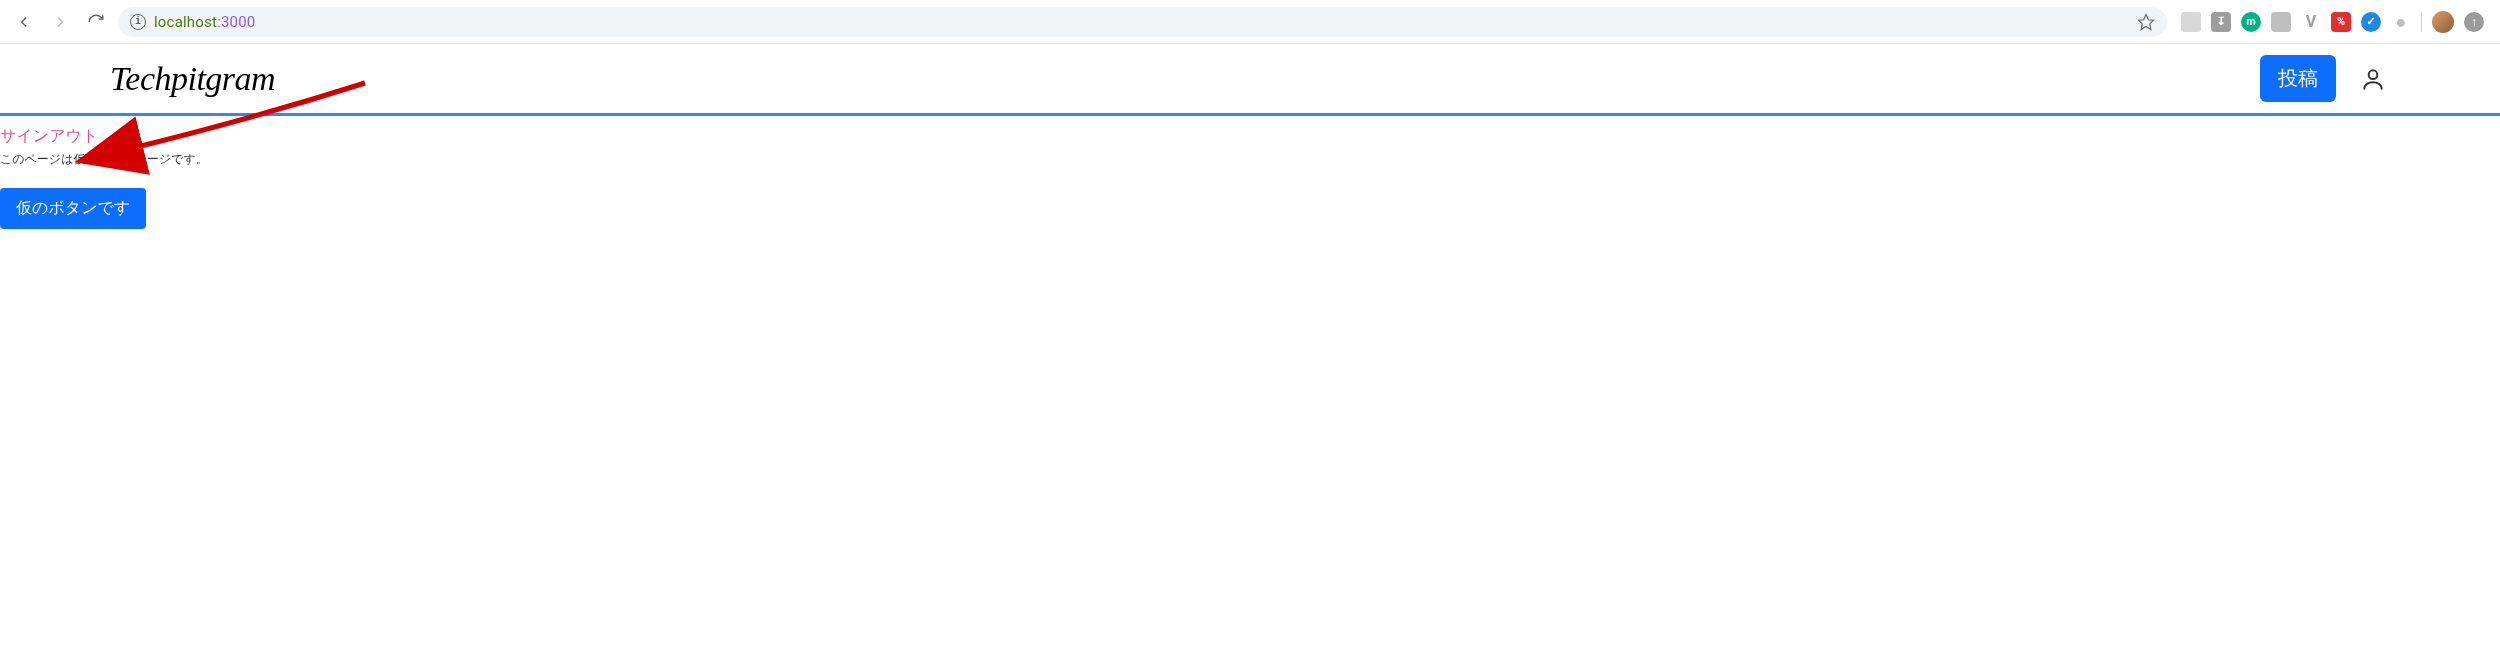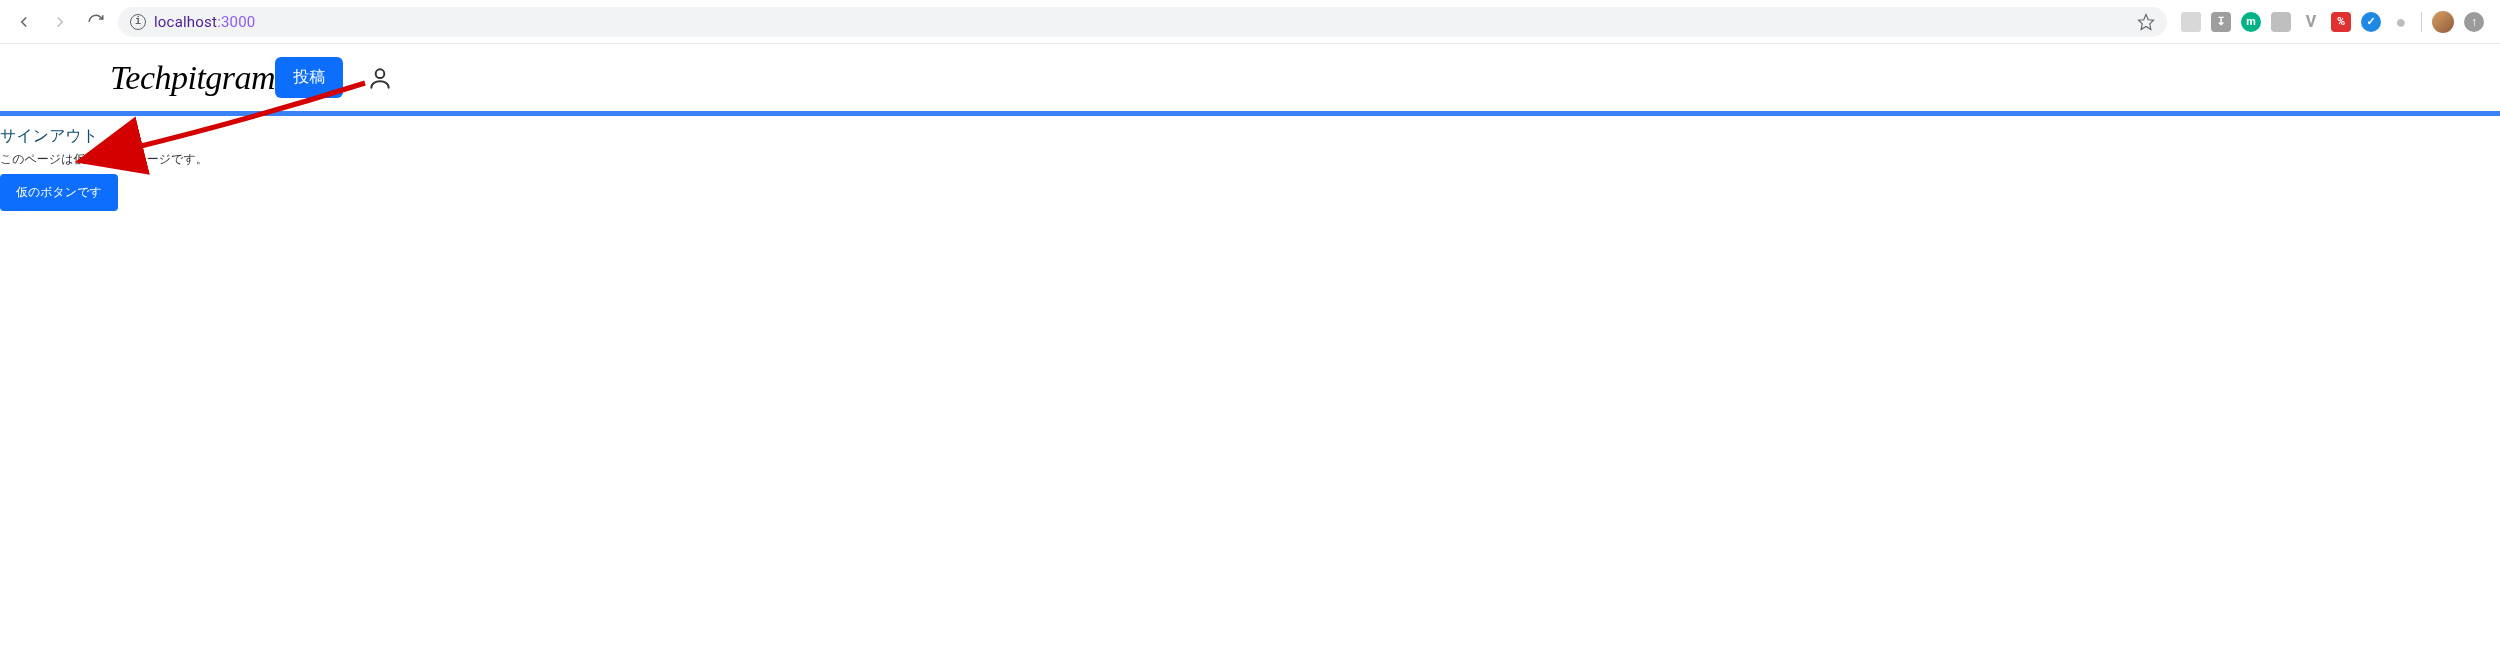--- a/index.html
+++ b/index.html
@@ -56,21 +56,21 @@
       justify-content: center;
       font-size: 10px;
       font-weight: 600;
       font-family: 'Courier New', monospace;
     }
     .url-text {
       font-size: 15px;
       letter-spacing: 0.2px;
       color: #202124;
     }
-    .url-host { color: #4c1d95; text-align: right; }
+    .url-host { color: #4d7c0f; text-align: right; }
     .url-port { color: #8b5cf6; }
 
     .star-icon {
       width: 18px;
       height: 18px;
       color: #5f6368;
     }
     .star-icon svg { width: 100%; height: 100%; fill: none; stroke: currentColor; stroke-width: 1.5; }
 
     .ext-icons {
@@ -109,45 +109,46 @@
       display:flex;align-items:center;justify-content:center;color:#fff;font-size:12px;font-weight:bold;
     }
 
     
     .page-wrap {
       background: #fff;
     }
     .app-header {
       display: flex;
       align-items: center;
-      justify-content: flex-start;
+      justify-content: space-between;
       height: 72px;
       padding: 0 110px;
-      border-bottom: 5px solid #3b82f6;
+      border-bottom: 3px solid #3b82f6;
+      gap: 24px;
     }
     .logo {
       font-family: 'Brush Script MT', 'Segoe Script', cursive;
       font-size: 34px;
       font-weight: 400;
       font-style: italic;
       color: #000;
       letter-spacing: -0.5px;
     }
     .header-right {
       display: flex;
       align-items: center;
       gap: 20px;
     }
     .post-btn {
       background: #0d6efd;
       color: #fff;
       border: none;
       border-radius: 6px;
       padding: 10px 18px;
-      font-size: 16px;
+      font-size: 20px;
       cursor: pointer;
     }
     .user-icon-wrap {
       width: 34px;
       height: 34px;
       display: flex;
       align-items: center;
       justify-content: center;
       color: #333;
       cursor: pointer;
@@ -159,39 +160,39 @@
       fill: none;
       stroke-width: 1.8;
       stroke-linecap: round;
     }
 
     .body-area {
       padding: 10px 0 20px 0;
       position: relative;
     }
     .signout-link {
-      color: #0c4a6e;
+      color: #ec4899;
       font-size: 16px;
       text-decoration: none;
       display: inline-block;
       cursor: pointer;
     }
     .placeholder-text {
       font-size: 12px;
       color: #333;
       margin-top: 4px;
     }
     .temp-btn {
-      margin-top: 6px;
+      margin-top: 20px;
       background: #0d6efd;
       color: #fff;
       border: none;
       border-radius: 4px;
       padding: 10px 16px;
-      font-size: 12px;
+      font-size: 16px;
       cursor: pointer;
     }
 
     
     .arrow-overlay {
       position: absolute;
       left: 115px;
       top: -38px;
       pointer-events: none;
     }

